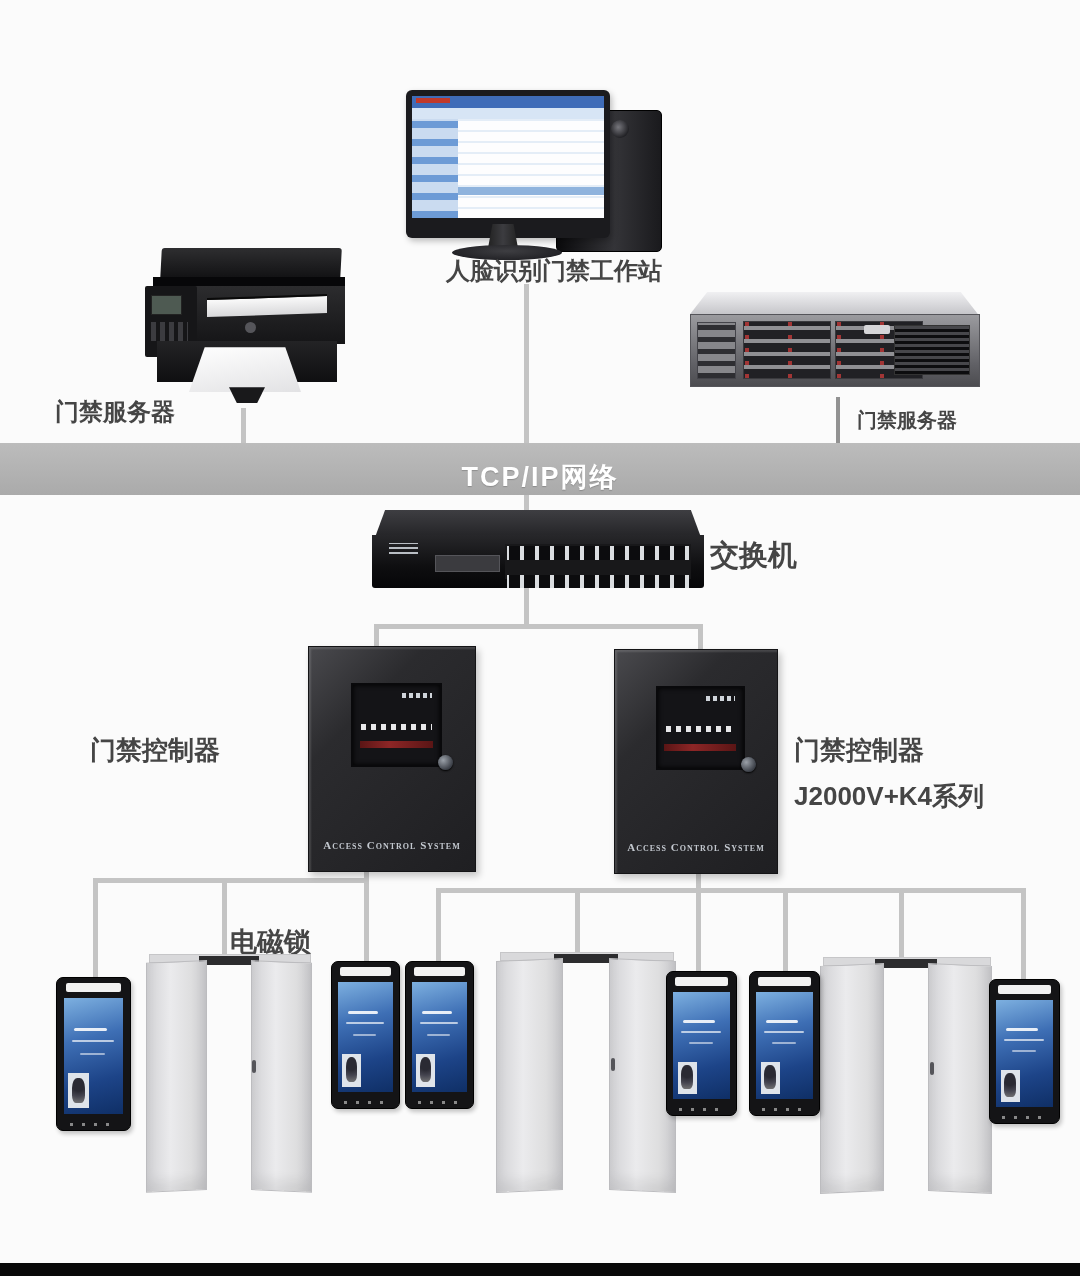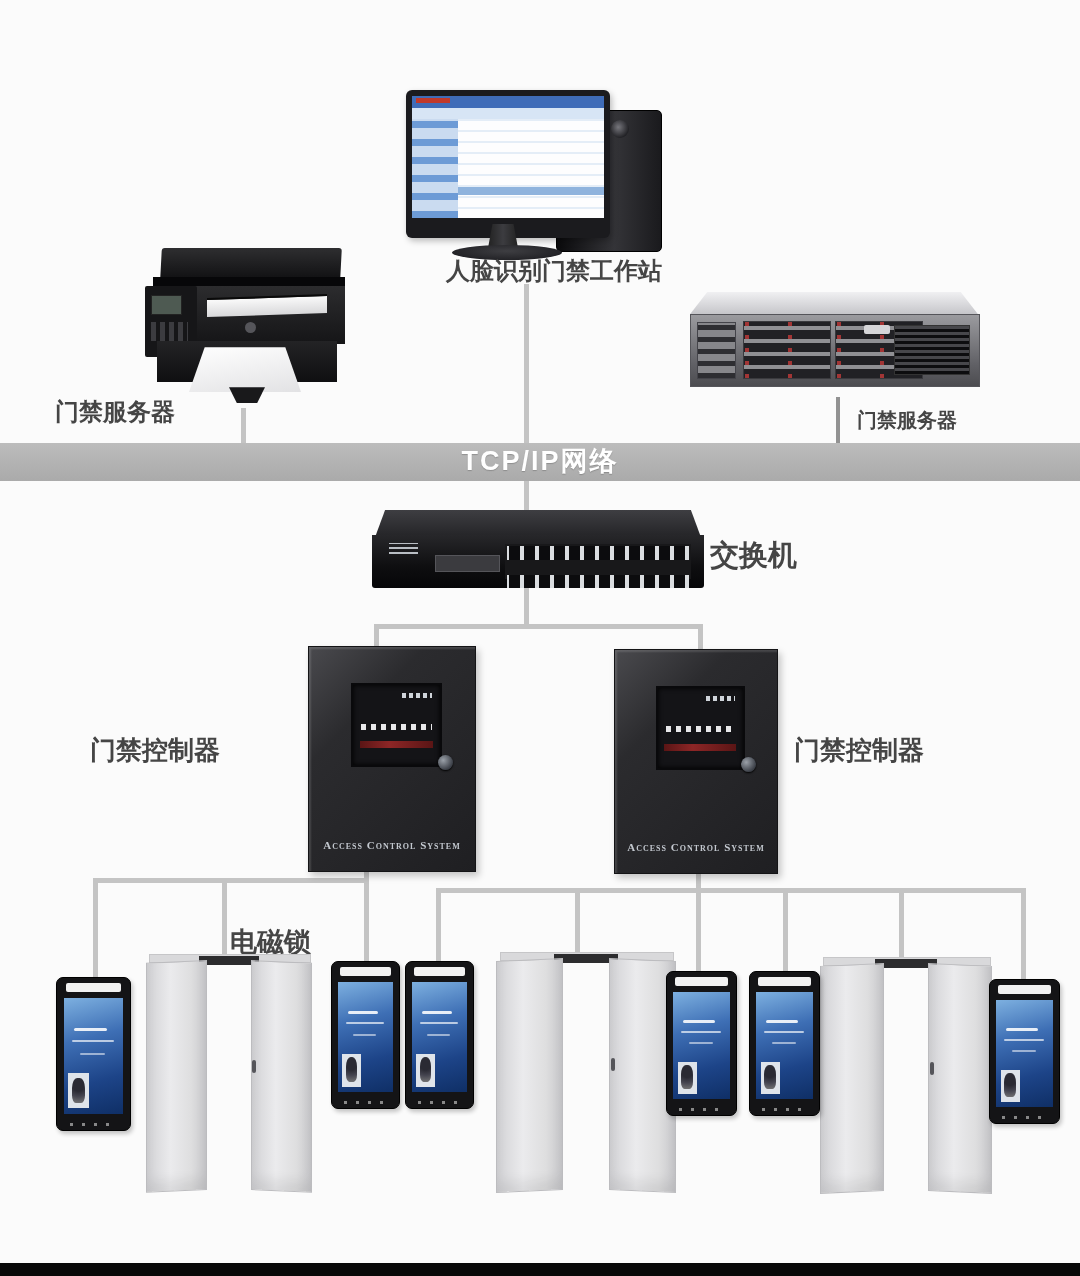--- a/index.html
+++ b/index.html
@@ -4,23 +4,23 @@
 <style>
   html,body{margin:0;padding:0;background:#ffffff;}
   .canvas{position:relative;width:1080px;height:1276px;background:#fbfbfb;overflow:hidden;
           font-family:"Liberation Sans",sans-serif;}
   .abs{position:absolute;}
   .label{position:absolute;font-weight:bold;color:#454545;white-space:nowrap;}
   .line{position:absolute;background:#c4c4c4;}
   .line.dark{background:#929292;}
 
   
-  .netbar{left:0;top:443px;width:1080px;height:38px;
+  .netbar{left:0;top:443px;width:1080px;height:52px;
           background:linear-gradient(180deg,#bcbcbc,#aaaaaa);
-          display:flex;align-items:flex-start;justify-content:center;}
+          display:flex;align-items:flex-end;justify-content:center;}
   .netbar span{color:#ffffff;font-weight:bold;font-size:27px;letter-spacing:2px;
                text-shadow:0 1px 1px rgba(90,90,90,.4);}
 
   
   .tower{left:556px;top:110px;width:104px;height:140px;border-radius:5px;border:1px solid #000;
          background:linear-gradient(90deg,#0a0a0c,#343438 55%,#1a1a1d);}
   .tower::before{content:"";position:absolute;left:52%;top:9px;width:18px;height:18px;border-radius:50%;
          background:radial-gradient(circle at 40% 40%,#77777d,#222226 70%);}
   .monitor{left:406px;top:90px;width:192px;height:136px;background:#1b1b1e;border-radius:6px;
            padding:6px;box-shadow:2px 3px 6px rgba(0,0,0,.25);}
@@ -238,20 +238,21 @@
   <div class="controller abs" style="left:614px;top:649px;width:162px;height:223px">
     <div class="c-panel">
       <div class="c-brand"></div>
       <div class="c-leds"></div>
       <div class="c-redbar"></div>
     </div>
     <div class="c-keyhole"></div>
     <div class="c-caption">Access Control System</div>
   </div>
   <div class="label" style="left:794px;top:733px;font-size:26px">门禁控制器</div>
+  <div class="label" style="left:794px;top:779px;font-size:26px">J2000V+K4系列</div>
 
   <div class="label" style="left:230px;top:924px;font-size:27px">电磁锁</div>
 
   <div class="door abs" style="left:146px;top:954px;width:166px;height:240px">
     <div class="d-lintel"></div>
     <div class="d-lock"></div>
     <div class="d-panel d-left"></div>
     <div class="d-panel d-right"></div>
     <div class="d-handle"></div>
   </div>

